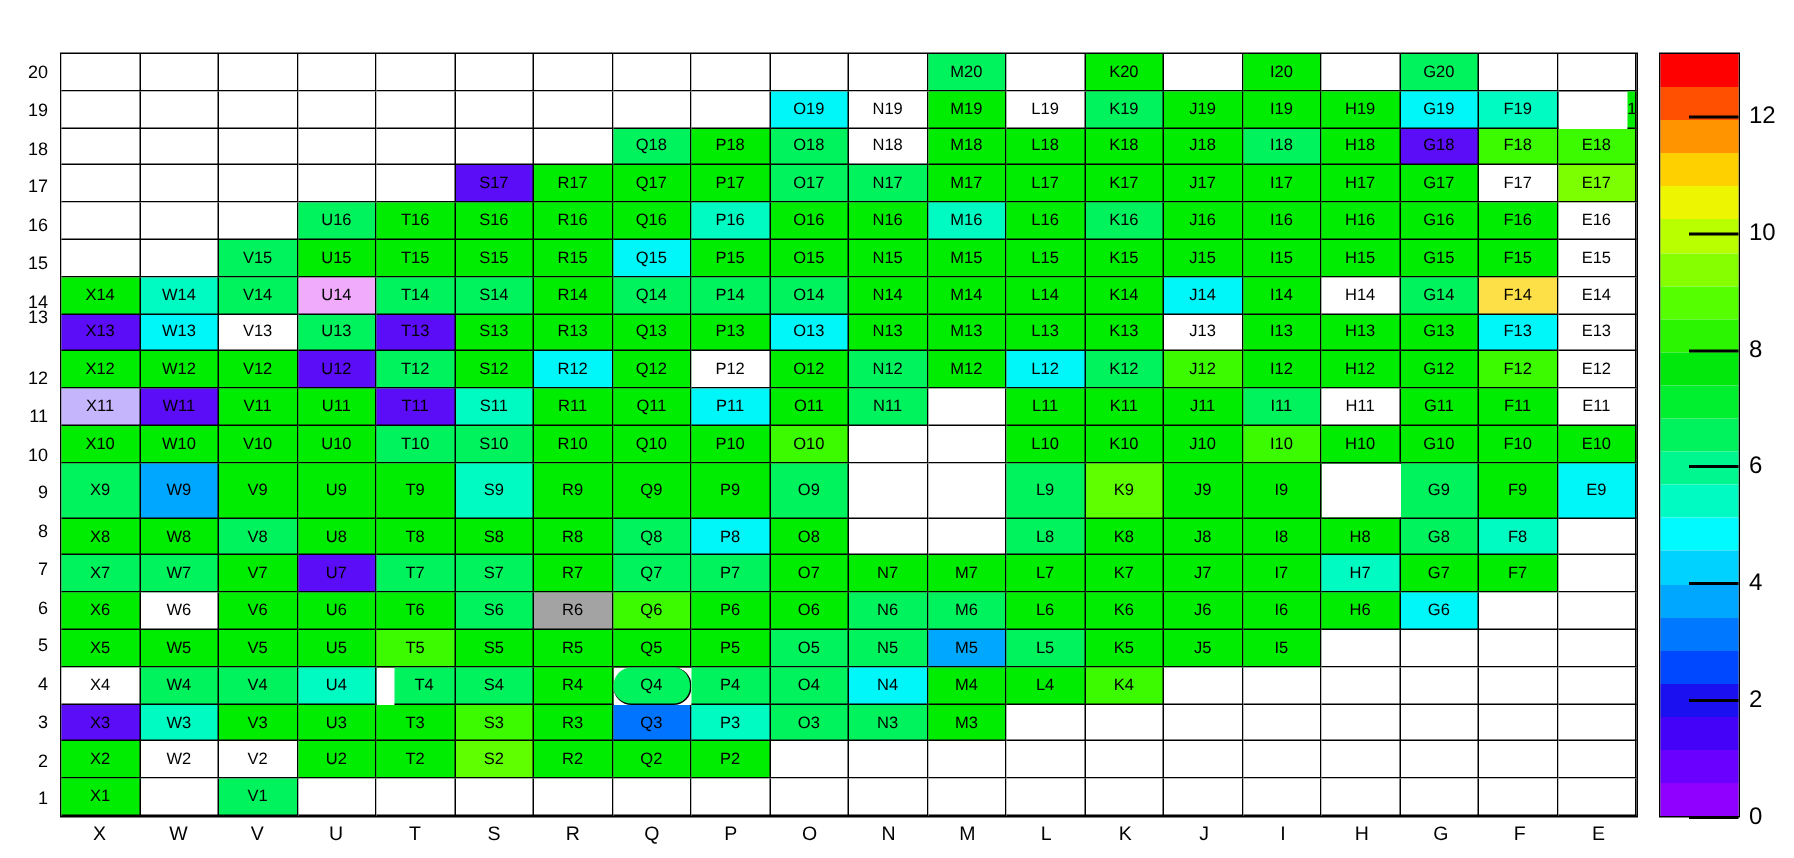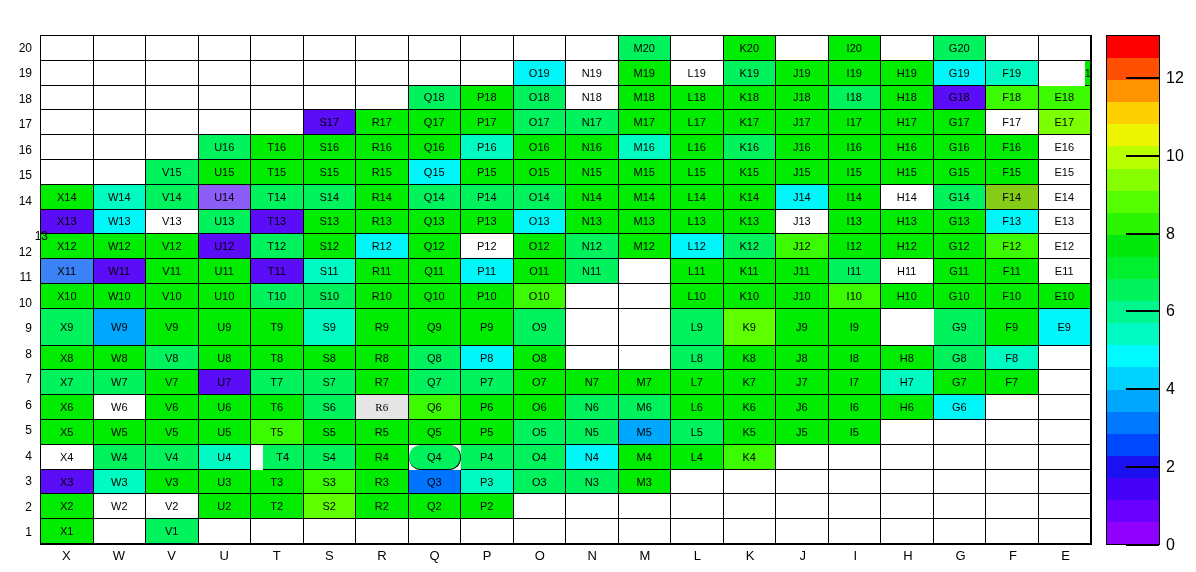--- a/index.html
+++ b/index.html
@@ -143,36 +143,36 @@
       <div class="cell" style="background: rgb(0, 236, 0);">K15</div>
       <div class="cell" style="background: rgb(0, 236, 0);">J15</div>
       <div class="cell" style="background: rgb(0, 236, 0);">I15</div>
       <div class="cell" style="background: rgb(0, 236, 0);">H15</div>
       <div class="cell" style="background: rgb(0, 236, 0);">G15</div>
       <div class="cell" style="background: rgb(0, 236, 0);">F15</div>
       <div class="cell" style="background: rgb(255, 255, 255);">E15</div>
       <div class="cell" style="background: rgb(0, 236, 0);">X14</div>
       <div class="cell" style="background: rgb(0, 251, 194);">W14</div>
       <div class="cell" style="background: rgb(0, 242, 93);">V14</div>
-      <div class="cell" style="background: #8b5cf6;">U14</div>
+      <div class="cell" style="background: #f0abfc;">U14</div>
       <div class="cell" style="background: rgb(0, 242, 93);">T14</div>
       <div class="cell" style="background: rgb(0, 242, 93);">S14</div>
       <div class="cell" style="background: rgb(0, 236, 0);">R14</div>
       <div class="cell" style="background: rgb(0, 242, 93);">Q14</div>
       <div class="cell" style="background: rgb(0, 242, 93);">P14</div>
       <div class="cell" style="background: rgb(0, 242, 93);">O14</div>
       <div class="cell" style="background: rgb(0, 236, 0);">N14</div>
       <div class="cell" style="background: rgb(0, 236, 0);">M14</div>
       <div class="cell" style="background: rgb(0, 236, 0);">L14</div>
       <div class="cell" style="background: rgb(0, 236, 0);">K14</div>
       <div class="cell" style="background: rgb(0, 247, 250);">J14</div>
       <div class="cell" style="background: rgb(0, 236, 0);">I14</div>
       <div class="cell" style="background: rgb(255, 255, 255);">H14</div>
       <div class="cell" style="background: rgb(0, 242, 93);">G14</div>
-      <div class="cell" style="background: #84cc16;">F14</div>
+      <div class="cell" style="background: #fde047;">F14</div>
       <div class="cell" style="background: rgb(255, 255, 255);">E14</div>
       <div class="cell" style="background: rgb(90, 13, 246);">X13</div>
       <div class="cell" style="background: rgb(0, 247, 250);">W13</div>
       <div class="cell" style="background: rgb(255, 255, 255);">V13</div>
       <div class="cell" style="background: rgb(0, 242, 93);">U13</div>
       <div class="cell" style="background: rgb(90, 13, 246);">T13</div>
       <div class="cell" style="background: rgb(0, 236, 0);">S13</div>
       <div class="cell" style="background: rgb(0, 236, 0);">R13</div>
       <div class="cell" style="background: rgb(0, 236, 0);">Q13</div>
       <div class="cell" style="background: rgb(0, 236, 0);">P13</div>
@@ -200,21 +200,21 @@
       <div class="cell" style="background: rgb(0, 242, 93);">N12</div>
       <div class="cell" style="background: rgb(0, 236, 0);">M12</div>
       <div class="cell" style="background: rgb(0, 247, 250);">L12</div>
       <div class="cell" style="background: rgb(0, 242, 93);">K12</div>
       <div class="cell" style="background: rgb(60, 250, 0);">J12</div>
       <div class="cell" style="background: rgb(0, 236, 0);">I12</div>
       <div class="cell" style="background: rgb(0, 236, 0);">H12</div>
       <div class="cell" style="background: rgb(0, 236, 0);">G12</div>
       <div class="cell" style="background: rgb(60, 250, 0);">F12</div>
       <div class="cell" style="background: rgb(255, 255, 255);">E12</div>
-      <div class="cell" style="background: #3b82f6;">X11</div>
+      <div class="cell" style="background: #c4b5fd;">X11</div>
       <div class="cell" style="background: rgb(90, 13, 246);">W11</div>
       <div class="cell" style="background: rgb(0, 236, 0);">V11</div>
       <div class="cell" style="background: rgb(0, 236, 0);">U11</div>
       <div class="cell" style="background: rgb(90, 13, 246);">T11</div>
       <div class="cell" style="background: rgb(0, 251, 194);">S11</div>
       <div class="cell" style="background: rgb(0, 236, 0);">R11</div>
       <div class="cell" style="background: rgb(0, 236, 0);">Q11</div>
       <div class="cell" style="background: rgb(0, 247, 250);">P11</div>
       <div class="cell" style="background: rgb(0, 236, 0);">O11</div>
       <div class="cell" style="background: rgb(0, 242, 93);">N11</div>
@@ -306,21 +306,21 @@
       <div class="cell" style="background: rgb(0, 251, 194);">H7</div>
       <div class="cell" style="background: rgb(0, 236, 0);">G7</div>
       <div class="cell" style="background: rgb(0, 236, 0);">F7</div>
       <div class="cell" style="background: rgb(255, 255, 255);"></div>
       <div class="cell" style="background: rgb(0, 236, 0);">X6</div>
       <div class="cell" style="background: rgb(255, 255, 255);">W6</div>
       <div class="cell" style="background: rgb(0, 236, 0);">V6</div>
       <div class="cell" style="background: rgb(0, 236, 0);">U6</div>
       <div class="cell" style="background: rgb(0, 236, 0);">T6</div>
       <div class="cell" style="background: rgb(0, 242, 93);">S6</div>
-      <div class="cell" style="background: #e5e5e5; font-family: Liberation Serif, serif;">R6</div>
+      <div class="cell" style="background: #a3a3a3;">R6</div>
       <div class="cell" style="background: rgb(60, 250, 0);">Q6</div>
       <div class="cell" style="background: rgb(0, 236, 0);">P6</div>
       <div class="cell" style="background: rgb(0, 236, 0);">O6</div>
       <div class="cell" style="background: rgb(0, 242, 93);">N6</div>
       <div class="cell" style="background: rgb(0, 242, 93);">M6</div>
       <div class="cell" style="background: rgb(0, 236, 0);">L6</div>
       <div class="cell" style="background: rgb(0, 236, 0);">K6</div>
       <div class="cell" style="background: rgb(0, 236, 0);">J6</div>
       <div class="cell" style="background: rgb(0, 236, 0);">I6</div>
       <div class="cell" style="background: rgb(0, 236, 0);">H6</div>
@@ -429,21 +429,21 @@
       <div class="cell" style="background: rgb(255, 255, 255);"></div>
     </div>
   <div id="yaxis">
       <div class="rowlab" style="top: 35px; height: 25.5px;">20</div>
       <div class="rowlab" style="top: 60.5px; height: 25.5px;">19</div>
       <div class="rowlab" style="top: 86px; height: 25.5px;">18</div>
       <div class="rowlab" style="top: 111.5px; height: 25.5px;">17</div>
       <div class="rowlab" style="top: 137px; height: 25.5px;">16</div>
       <div class="rowlab" style="top: 162.5px; height: 25.5px;">15</div>
       <div class="rowlab" style="top: 188px; height: 25.5px;">14</div>
-      <div class="rowlab" style="top: 223px; height: 25.5px; padding-left: 16px;">13</div>
+      <div class="rowlab" style="top: 198px; height: 25.5px;">13</div>
       <div class="rowlab" style="top: 239px; height: 25.5px;">12</div>
       <div class="rowlab" style="top: 264.5px; height: 25.5px;">11</div>
       <div class="rowlab" style="top: 290px; height: 25.5px;">10</div>
       <div class="rowlab" style="top: 315.5px; height: 25.5px;">9</div>
       <div class="rowlab" style="top: 341px; height: 25.5px;">8</div>
       <div class="rowlab" style="top: 366.5px; height: 25.5px;">7</div>
       <div class="rowlab" style="top: 392px; height: 25.5px;">6</div>
       <div class="rowlab" style="top: 417.5px; height: 25.5px;">5</div>
       <div class="rowlab" style="top: 443px; height: 25.5px;">4</div>
       <div class="rowlab" style="top: 468.5px; height: 25.5px;">3</div>

